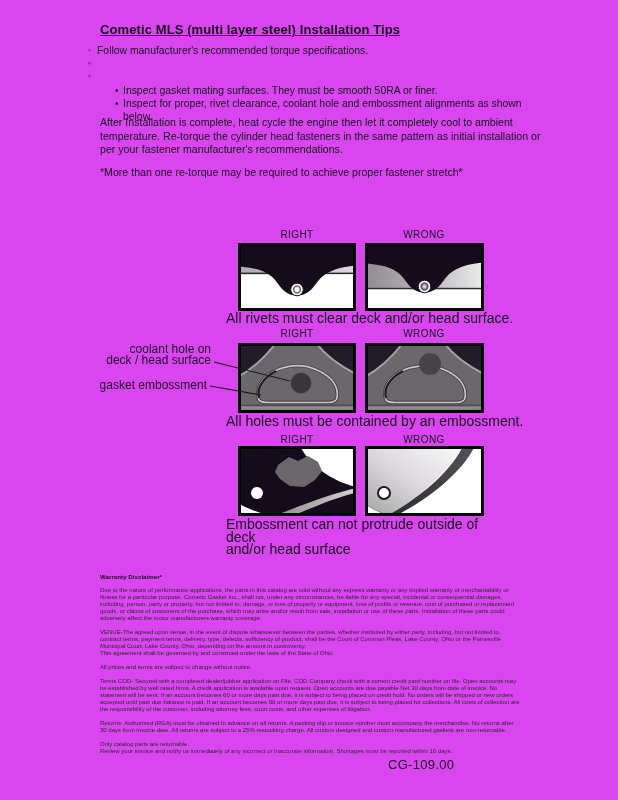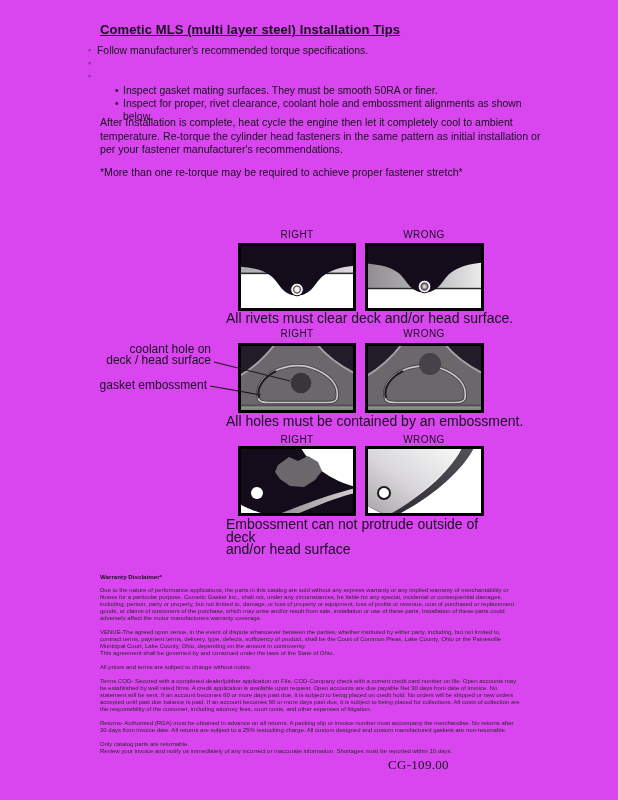--- a/index.html
+++ b/index.html
@@ -29,21 +29,21 @@
   .panel{position:absolute;line-height:0;}
   .caption{position:absolute;left:226px;font-size:14px;line-height:12.6px;color:#17111d;}
   .ann{position:absolute;text-align:right;font-size:12px;line-height:10.8px;color:#17111d;}
   .overlay{position:absolute;left:0;top:0;pointer-events:none;}
   
   .warranty{position:absolute;left:100px;top:573px;width:421px;font-size:6px;line-height:7px;color:#2a2a2a;}
   .warranty h3{font-size:6.2px;margin:0 0 7px 0;font-weight:bold;color:#17111d;}
   .warranty p{margin:0 0 7px 0;}
   .warranty p.tight{margin:0;}
   
-  .page-code{position:absolute;left:388px;top:757px;font-size:13px;letter-spacing:.3px;color:#17111d;font-family:Liberation Serif, serif;}
+  .page-code{position:absolute;left:388px;top:757px;font-size:13px;letter-spacing:.3px;color:#17111d;}
 </style>
 </head>
 <body>
 
 <div class="page">
 
   <div class="doc-title">Cometic MLS (multi layer steel) Installation Tips</div>
 
   <div class="bullets">
     <div class="b-row">

